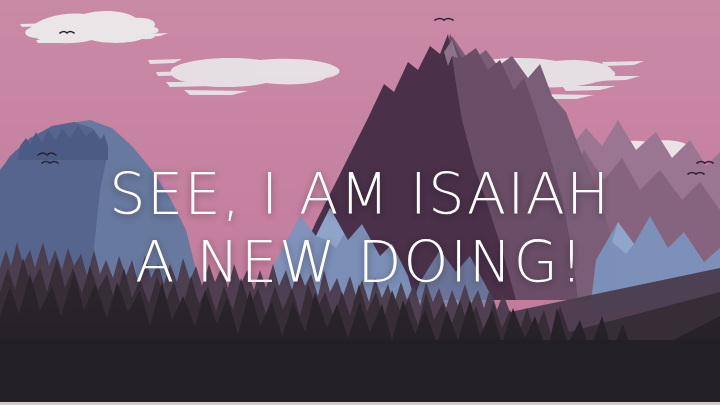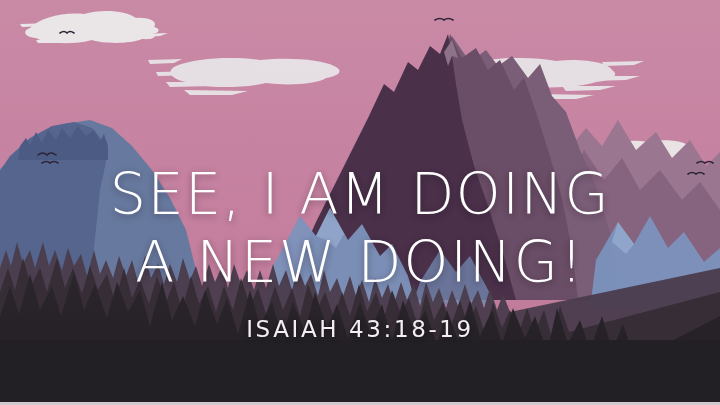--- a/index.html
+++ b/index.html
@@ -259,20 +259,19 @@
         <path d="M697 163 q4 -3 8 0 q4 -3 8 0"></path>
         <path d="M688 174 q4 -3 8 0 q4 -3 8 0"></path>
         <path d="M38 155 q5 -4 9 0 q4 -4 9 0"></path>
         <path d="M42 163 q4 -3 8 0 q4 -3 8 0"></path>
       </g>
     </svg>
   </div>
 
   <div id="text-block">
     <div id="headline">
-      <span class="hl-line line1">SEE, I AM DOING</span>
+      <span class="hl-line line1">SEE, I AM ISAIAH</span>
       <span class="hl-line line2">A NEW DOING!</span>
     </div>
-    <div id="reference">ISAIAH 43:18-19</div>
   </div>
 
   <div id="bottom-edge"></div>
 </div>
 
 </body></html>

